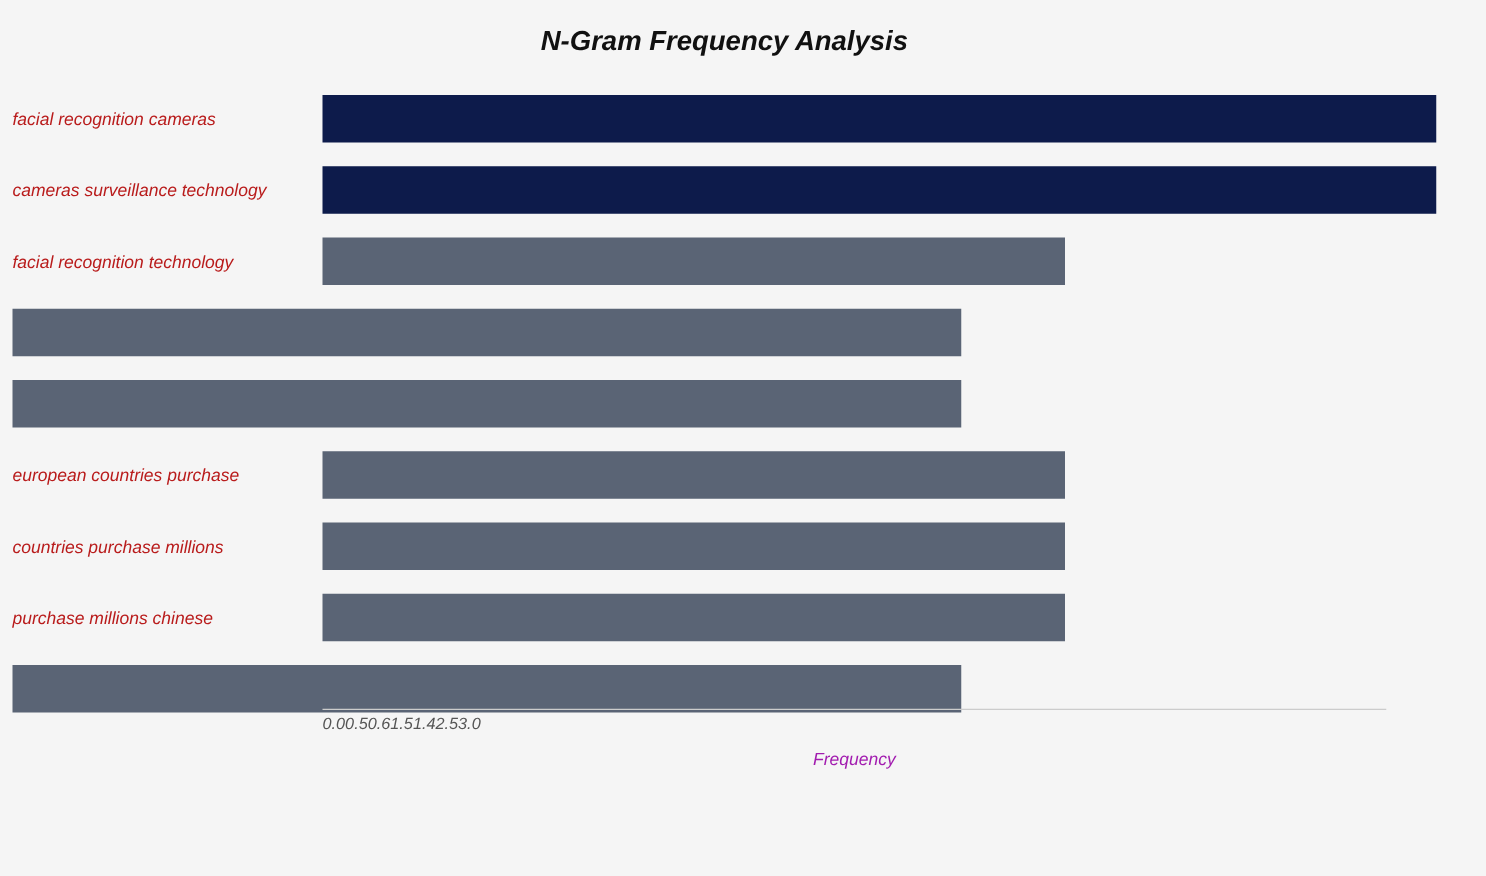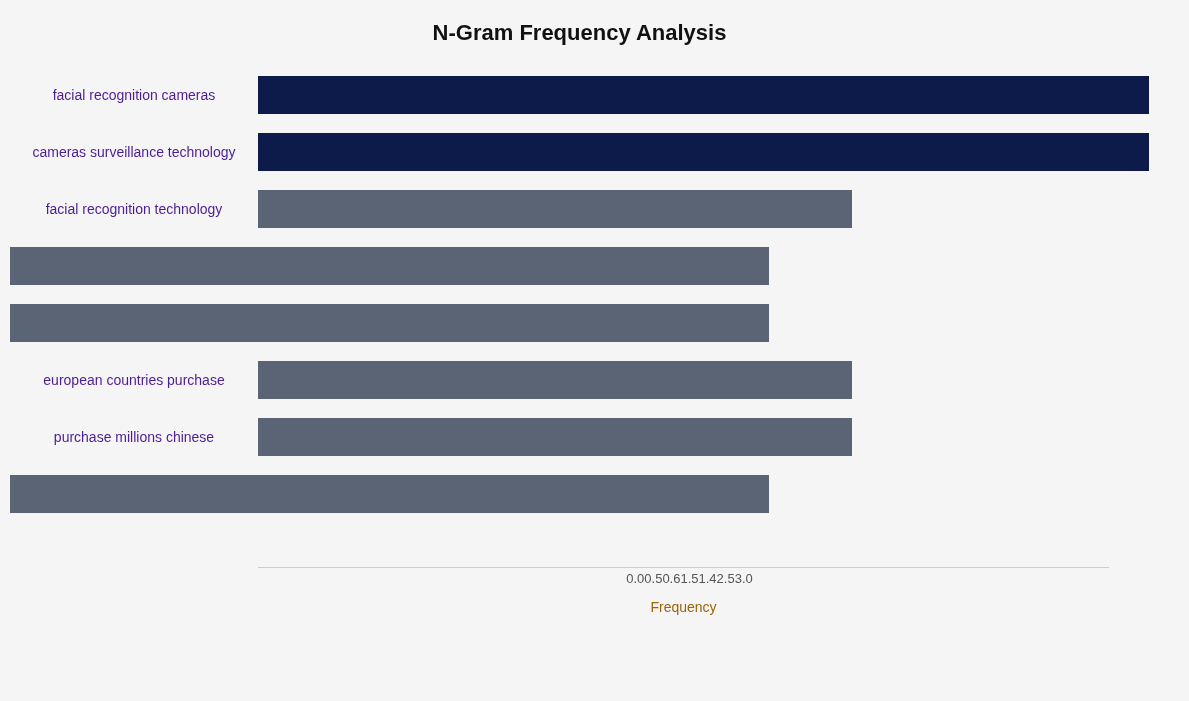--- a/index.html
+++ b/index.html
@@ -11,39 +11,40 @@
       display: flex;
       align-items: center;
       justify-content: center;
     }
     .chart-container {
       background: #f5f5f5;
       width: 1189px;
       height: 701px;
       position: relative;
       padding: 20px 40px 80px 10px;
+      font-style: italic;
     }
     .chart-title {
       text-align: center;
       font-size: 22px;
       font-weight: bold;
       color: #111;
       margin-bottom: 20px;
     }
     .bar-row {
       display: flex;
       align-items: center;
       height: 57px;
       position: relative;
     }
     .bar-label {
       width: 248px;
-      text-align: center;
+      text-align: left;
       font-size: 14px;
-      color: #4c1d95;
+      color: #b91c1c;
       flex-shrink: 0;
     }
     .bar-wrapper {
       flex: 1;
       height: 100%;
       position: relative;
       display: flex;
       align-items: center;
     }
     .bar {
@@ -59,38 +60,38 @@
     .x-axis-line {
       position: absolute;
       top: 0;
       left: 0;
       right: 0;
       height: 1px;
       background: #ccc;
     }
     .x-ticks {
       display: flex;
-      justify-content: center;
+      justify-content: flex-start;
       position: absolute;
       top: 4px;
-      left: 12px;
+      left: 0;
       right: 0;
     }
     .x-tick {
       font-size: 13px;
       color: #555;
       text-align: center;
     }
     .x-axis-label {
       position: absolute;
       bottom: 2px;
       left: 50%;
       transform: translateX(-50%);
       font-size: 14px;
-      color: #a16207;
+      color: #a21caf;
     }
   </style>
 </head>
 <body>
 
 <div class="chart-container">
   <div class="chart-title">N-Gram Frequency Analysis</div>
 
   <div style="position: relative; height: calc(100% - 50px);">
 
@@ -123,20 +124,26 @@
             <div class="bar bar-gray" style="width: 66.6667%;"></div>
           </div>
         </div>
         <div class="bar-row">
           <div class="bar-label">european countries purchase</div>
           <div class="bar-wrapper">
             <div class="bar bar-gray" style="width: 66.6667%;"></div>
           </div>
         </div>
         <div class="bar-row">
+          <div class="bar-label">countries purchase millions</div>
+          <div class="bar-wrapper">
+            <div class="bar bar-gray" style="width: 66.6667%;"></div>
+          </div>
+        </div>
+        <div class="bar-row">
           <div class="bar-label">purchase millions chinese</div>
           <div class="bar-wrapper">
             <div class="bar bar-gray" style="width: 66.6667%;"></div>
           </div>
         </div>
         <div class="bar-row">
           <div class="bar-wrapper">
             <div class="bar bar-gray" style="width: 66.6667%;"></div>
           </div>
         </div>

